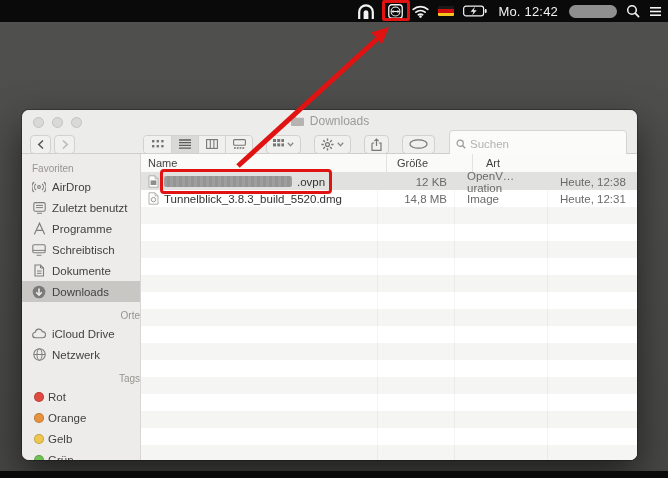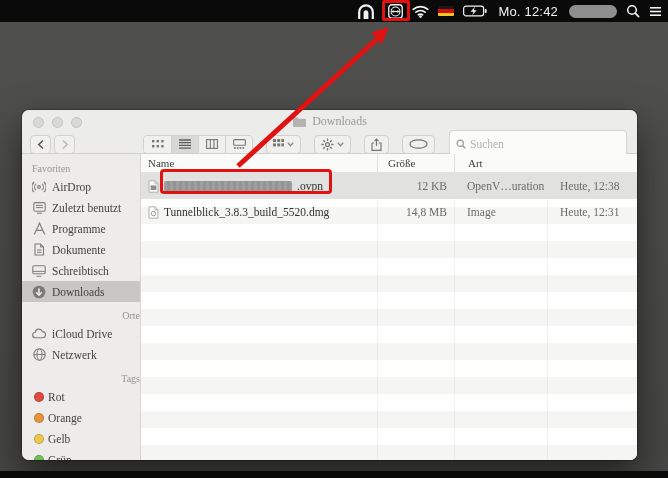--- a/index.html
+++ b/index.html
@@ -15,21 +15,21 @@
   .mb-clock { color:#f2f2f2; font-size:13px; letter-spacing:.2px; padding:0 2px; }
   .mb-pill { width:48px; height:13px; border-radius:7px; background:#8f8f8f; }
   .flag { width:16px; height:10px; display:flex; flex-direction:column; border-radius:1px; overflow:hidden; }
   .flag div { flex:1; }
   .tb-slot { width:27px; height:22px; display:flex; align-items:center; justify-content:center; }
 
   
   .window { position:absolute; left:22px; top:110px; width:615px; height:350px;
             background:#f0abfc; border-radius:7px; overflow:hidden; z-index:10;
             box-shadow:0 16px 38px rgba(0,0,0,.55), 0 0 0 1px rgba(0,0,0,.25);
-            display:flex; flex-direction:column;font-family:Liberation Serif, serif; }
+            display:flex; flex-direction:column; }
   .chrome { height:44px; background:#ececeb; border-bottom:1px solid #cfcecd; position:relative; flex:none; }
   .lights { position:absolute; left:11px; top:7px; display:flex; gap:8px; }
   .light { width:11px; height:11px; border-radius:50%; background:#d9d9d8; border:1px solid #c3c2c1; }
   .titlerow { position:absolute; top:4px; left:0; right:0; display:flex; justify-content:center;
               align-items:center; gap:5px; color:#9b9a99; font-size:12px; }
   .toolbar { position:absolute; left:0; right:0; top:24px; height:20px; display:flex;
              align-items:center; padding:0 8px; }
   .navbtn { width:21px; height:19px; border:1px solid #d2d1d0; background:#f0f0ef;
             border-radius:4px; display:flex; align-items:center; justify-content:center; }
   .navbtn + .navbtn { margin-left:3px; }
@@ -54,32 +54,32 @@
   .sec-title.later { margin-top:6px;text-align:right; }
   .s-item { height:21px; display:flex; align-items:center; gap:6px; padding-left:10px;
             font-size:11.5px; color:#434240; white-space:nowrap; }
   .s-item.sel { background:#c8c7c4; }
   .s-ico { width:14px; height:14px; flex:none; display:flex; align-items:center; justify-content:center; }
   .tagdot { width:10px; height:10px; border-radius:50%; border:1px solid rgba(0,0,0,.18); flex:none; margin-left:2px; margin-right:-2px;}
 
   
   .listarea { flex:1; position:relative; min-width:0; font-size:11.5px; background:#fff; }
   .lheader { height:19px; display:flex; align-items:center; background:#fafaf9;
-             border-bottom:1px solid #e3e2e0; color:#3f3f3e; font-size:11px; }
+             border-bottom:1px solid #e3e2e0; color:#3f3f3e; font-size:11px;gap:9px; }
   .hc { height:100%; display:flex; align-items:center; }
   .hc + .hc { border-left:1px solid #e3e2e0; }
   .c-name { width:236px; padding-left:7px; }
   .c-size { width:77px;  padding-left:10px; }
   .c-kind { width:93px;  padding-left:13px; }
   .c-added{ flex:1;      padding-left:13px; }
   .rows { position:absolute; top:19px; left:0; right:0; bottom:0; }
   .stripes { position:absolute; left:0; right:0; top:34px; bottom:0;
              background:repeating-linear-gradient(to bottom,#f5f5f3 0 17px,#ffffff 17px 34px); }
   .colline { position:absolute; top:0; bottom:0; width:1px; background:rgba(0,0,0,.045); }
-  .row { position:relative; height:26px; display:flex; align-items:flex-end; }
+  .row { position:relative; height:17px; display:flex; align-items:flex-end; }
   .row .cell { display:flex; align-items:center; height:100%; }
   .row .v-name { width:236px; padding-left:7px; gap:5px; color:#333; overflow:hidden; white-space:nowrap; }
   .row .v-size { width:77px; justify-content:flex-end; padding-right:7px; color:#6b6a69; }
   .row .v-kind { width:93px; padding-left:13px; color:#6b6a69; }
   .row .v-added{ flex:1; padding-left:13px; color:#6b6a69; }
   .row1 { background:#e1e1df; }
   .redacted-name { width:128px; height:11px; border-radius:2px; background:
       repeating-linear-gradient(90deg,#9e9e9e 0 3px,#949494 3px 6px),
       repeating-linear-gradient(0deg,rgba(255,255,255,.08) 0 3px,rgba(0,0,0,.06) 3px 6px);
       background-color:#999; }
@@ -328,39 +328,39 @@
           <svg width="13" height="13" viewBox="0 0 13 13">
             <path d="M1.5 12 L6.5 1.2 L11.5 12" fill="none" stroke="#7f7e7b" stroke-width="1.2" stroke-linecap="round"></path>
             <line x1="3.5" y1="8.4" x2="9.5" y2="8.4" stroke="#7f7e7b" stroke-width="1.2"></line>
           </svg>
         </span>
         <span>Programme</span>
       </div>
 
       <div class="s-item">
         <span class="s-ico">
+          <svg width="14" height="12" viewBox="0 0 14 12">
+            <rect x="0.8" y="0.8" width="12.4" height="8" rx="1.2" fill="none" stroke="#7f7e7b" stroke-width="1.1"></rect>
+            <line x1="0.8" y1="6.4" x2="13.2" y2="6.4" stroke="#7f7e7b" stroke-width="1"></line>
+            <line x1="4.6" y1="11.2" x2="9.4" y2="11.2" stroke="#7f7e7b" stroke-width="1.1"></line>
+          </svg>
+        </span>
+        <span>Schreibtisch</span>
+      </div>
+
+      <div class="s-item">
+        <span class="s-ico">
           <svg width="12" height="13" viewBox="0 0 12 13">
             <path d="M2 1 H7.5 L10.5 4 V12 H2 Z" fill="none" stroke="#7f7e7b" stroke-width="1.1"></path>
             <path d="M7.5 1 V4 H10.5" fill="none" stroke="#7f7e7b" stroke-width="1"></path>
             <line x1="4" y1="7" x2="8.6" y2="7" stroke="#7f7e7b" stroke-width="1"></line>
             <line x1="4" y1="9.3" x2="8.6" y2="9.3" stroke="#7f7e7b" stroke-width="1"></line>
           </svg>
         </span>
         <span>Dokumente</span>
-      </div>
-
-      <div class="s-item">
-        <span class="s-ico">
-          <svg width="14" height="12" viewBox="0 0 14 12">
-            <rect x="0.8" y="0.8" width="12.4" height="8" rx="1.2" fill="none" stroke="#7f7e7b" stroke-width="1.1"></rect>
-            <line x1="0.8" y1="6.4" x2="13.2" y2="6.4" stroke="#7f7e7b" stroke-width="1"></line>
-            <line x1="4.6" y1="11.2" x2="9.4" y2="11.2" stroke="#7f7e7b" stroke-width="1.1"></line>
-          </svg>
-        </span>
-        <span>Schreibtisch</span>
       </div>
 
       <div class="s-item sel">
         <span class="s-ico">
           <svg width="14" height="14" viewBox="0 0 14 14">
             <circle cx="7" cy="7" r="6.3" fill="#7b7a77"></circle>
             <line x1="7" y1="3.4" x2="7" y2="9.6" stroke="#edecea" stroke-width="1.6"></line>
             <polyline points="4.2,7.2 7,10.2 9.8,7.2" fill="none" stroke="#edecea" stroke-width="1.6"></polyline>
           </svg>
         </span>

